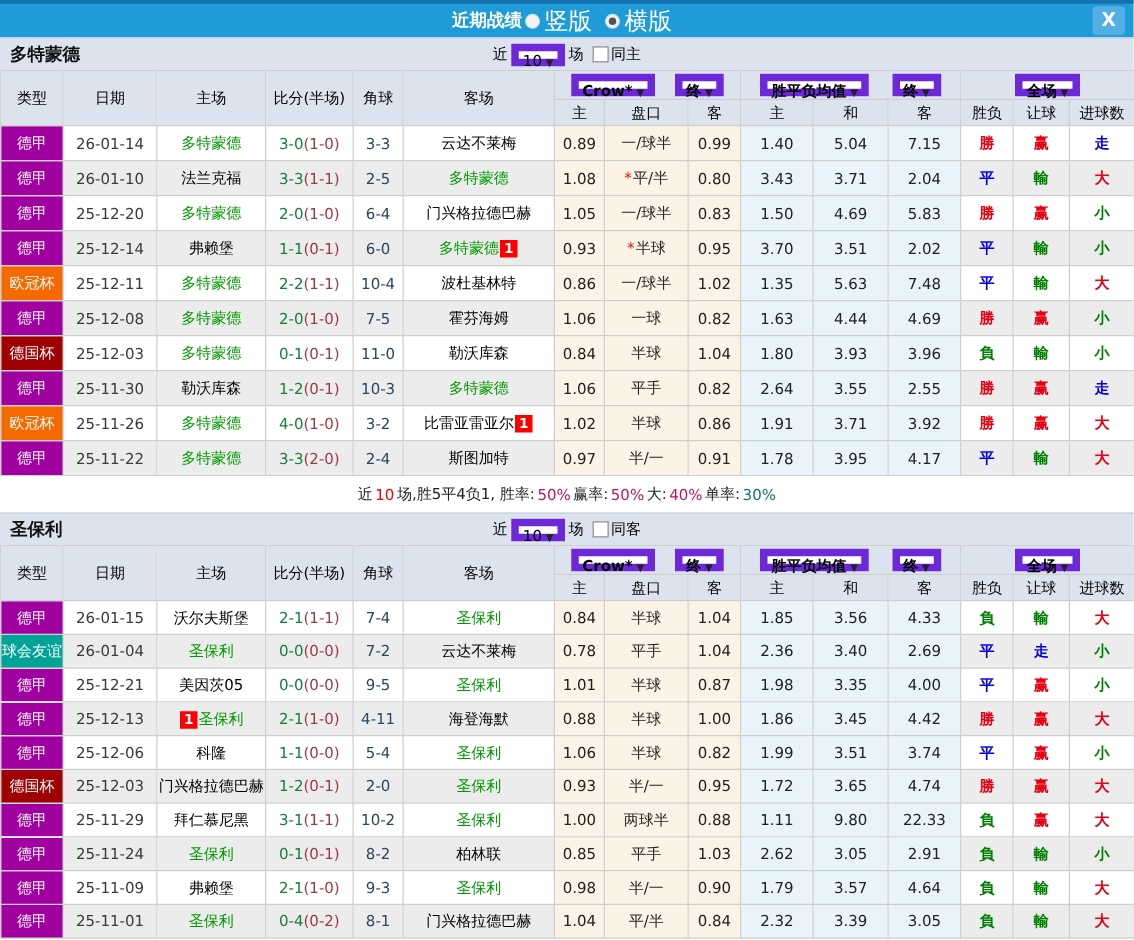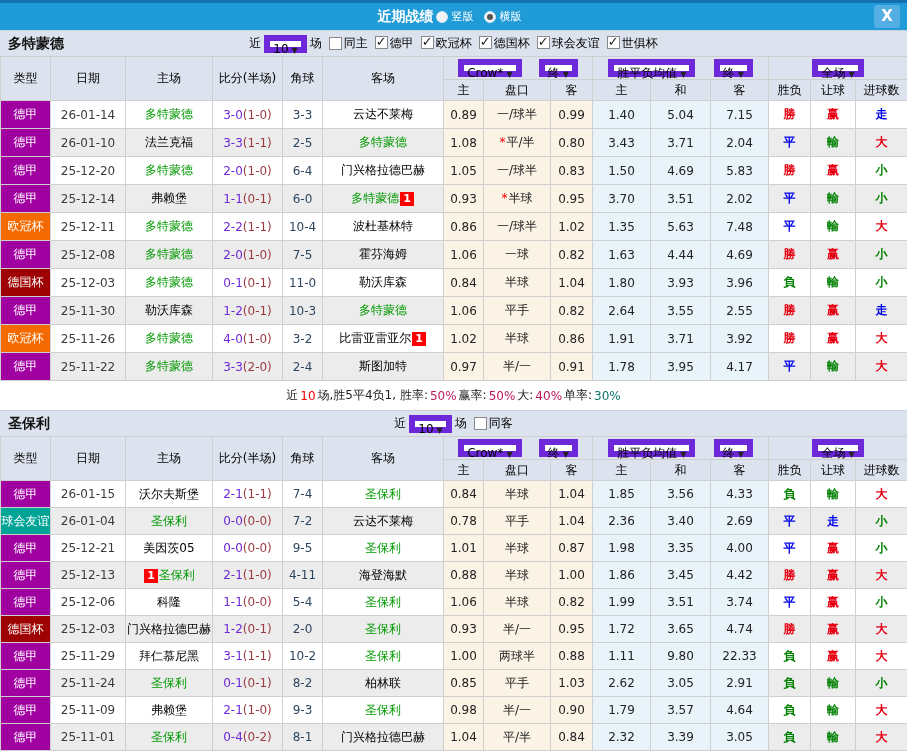--- a/index.html
+++ b/index.html
@@ -13,21 +13,21 @@
     height:30px; background:#1f9cd7; border-top:3px solid #1570b0;
     position:relative; display:flex; align-items:center; justify-content:center;
     color:#fff;
   }
   .titlebar .title{ font-weight:bold; font-size:14px; }
   .radio{ width:12px; height:12px; border-radius:50%; background:#f4f4f4;
     border:1px solid #cfe2ef; display:inline-block; vertical-align:-2px;
     margin:0 4px 0 2px; position:relative; cursor:pointer;}
   .radio.sel::after{ content:""; position:absolute; left:2px; top:2px; right:2px; bottom:2px;
     background:#555; border-radius:50%; }
-  .radio-label{ font-size:11px; margin-right:8px; }
+  .radio-label{ font-size:19px; margin-right:8px; }
   .close-btn{ position:absolute; right:7px; top:2px; width:26px; height:23px;
     background:#53aee3; color:#fff; font-weight:bold; font-size:15px;
     text-align:center; line-height:23px; border-radius:3px; cursor:pointer; }
   
   .section-bar{ height:26px; background:#dde3ee; border-top:1px solid #c9d1de;
     position:relative; display:flex; align-items:center; justify-content:center; }
   .team-heading{ position:absolute; left:8px; font-weight:bold; font-size:14px; color:#111; }
   .filters{ display:flex; align-items:center; }
   .sel-box{ display:inline-block; background:#fff; border:6px solid #6d28d9;
     height:18px; line-height:16px; padding:0 3px; margin:0 3px; cursor:pointer; }
@@ -35,36 +35,36 @@
   .cb{ width:13px; height:13px; background:#fff; border:1px solid #8a8a8a;
     display:inline-block; vertical-align:-2px; margin:0 2px 0 7px; position:relative; cursor:pointer;}
   .cb.checked::after{ content:"✓"; position:absolute; left:0px; top:-3px;
     font-size:13px; font-weight:bold; color:#222; }
   
   table{ width:907px; table-layout:fixed; border-collapse:collapse; text-align:center; }
   th,td{ border:1px solid #cfcfcf; overflow:hidden; white-space:nowrap; padding:0; }
   thead th{ background:#dde3ee; font-weight:normal; color:#000; }
   tr.hdr1 th{ height:23px; }
   tr.hdr2 th{ height:21px; }
-  .grp{ display:flex; align-items:center; justify-content:space-evenly; }
+  .grp{ display:flex; align-items:center; justify-content:space-evenly;font-weight:bold; }
   tbody td{ height:28px; }
   table.t2 tbody td{ height:27px; }
   tr.even{ background:#fff; }
   tr.odd{ background:#ececec; }
   td.type{ color:#fff; }
   td.date{ color:#3b3b3b; }
   td.corner{ color:#2d4660; }
   td.cream{ background:#fbf3e5; color:#222; }
   td.lblue{ background:#e9f3fa; color:#222; }
   td.res{ font-weight:bold; }
   .c-r{ color:#e60012; }
   .c-g{ color:#008000; }
   .c-b{ color:#0000e6; }
   .tname.green{ color:#009900; }
-  .sc{ color:#6d28d9; }
+  .sc{ color:#15803d; }
   .half{ color:#9c3b42;margin-top:30px; }
   .star{ color:#f00; margin-right:1px; }
   .badge{ background:#ff0000; color:#fff; font-size:11px; font-weight:bold;
     padding:0 3px; margin:0 1px; display:inline-block; line-height:14px; }
   
   .summary{ height:29px; background:#fff; display:flex; align-items:center;
     justify-content:center; font-size:12px; }
   .summary span{ margin:0 1px; }
   .sc-k{ color:#222; } .sc-r{ color:#ff0000; } .sc-b{ color:#be185d; } .sc-g{ color:#0f766e; }
 </style>
@@ -81,21 +81,20 @@
 </div>
 
 <div class="section-bar">
   <span class="team-heading">多特蒙德</span>
   <div class="filters">
     <span>近</span>
     <span class="sel-box"><span>10</span><span class="arr">▼</span></span>
     <span>场</span>
     <span class="cb"></span>
     <span>同主</span>
-    <span><span class="cb checked"></span><span>德甲</span><span class="cb checked"></span><span>欧冠杯</span><span class="cb checked"></span><span>德国杯</span><span class="cb checked"></span><span>球会友谊</span><span class="cb checked"></span><span>世俱杯</span></span>
   </div>
 </div>
 
 <table class="t1">
   <colgroup>
     <col style="width:50px">
       <col style="width:75px">
       <col style="width:87px">
       <col style="width:70px">
     <col style="width:40px">

